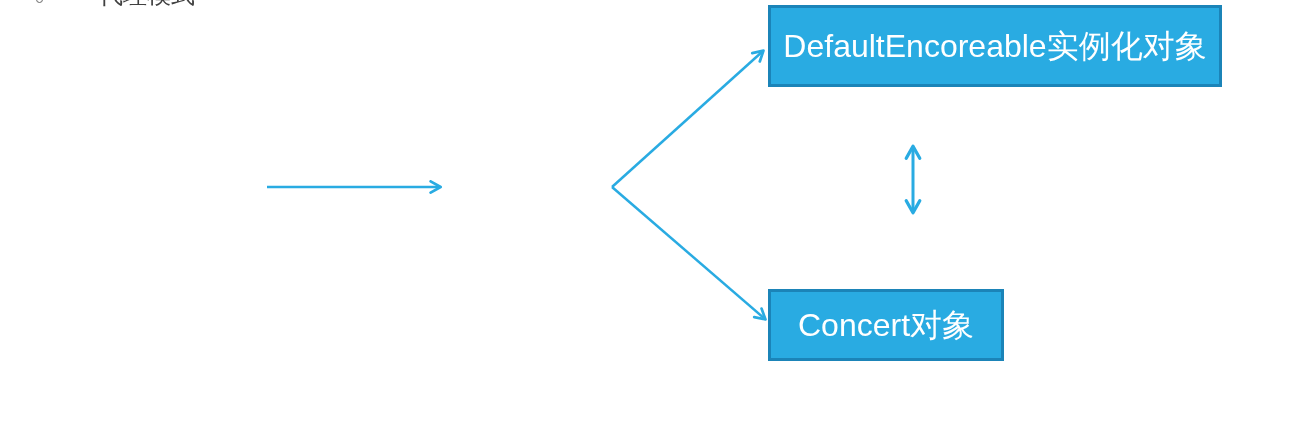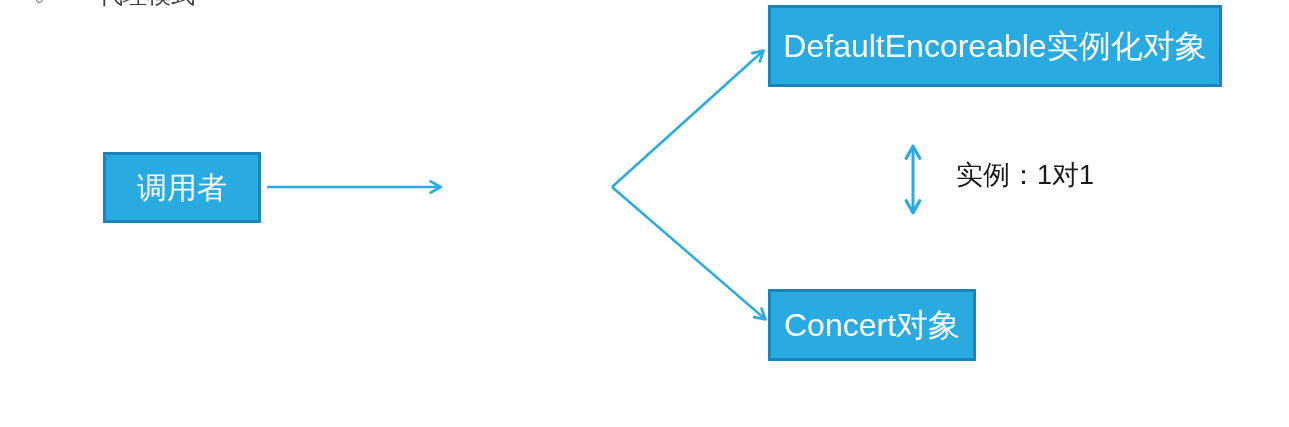--- a/index.html
+++ b/index.html
@@ -34,21 +34,21 @@
     display:flex;
     align-items:center;
     justify-content:center;
     text-align:center;
     white-space:nowrap;
     line-height:1;
   }
   .box-caller   {left:103px; top:152px; width:158px; height:71px; font-size:30px;}
   .box-proxy    {left:444px; top:153px; width:164px; height:70px; font-size:30px;}
   .box-default  {left:768px; top:5px;   width:454px; height:82px; font-size:32px;}
-  .box-concert  {left:768px; top:289px; width:208px; height:72px; font-size:32px;}
+  .box-concert  {left:768px; top:289px; width:236px; height:72px; font-size:32px;}
   .annotation{
     position:absolute;
     left:956px; top:161px;
     font-size:27px;
     color:var(--annotation-text);
     white-space:nowrap;
     line-height:1.1;
   }
   .heading-text{
     position:absolute;
@@ -79,28 +79,24 @@
       <marker id="ah" viewBox="0 0 12 12" refX="9.5" refY="6" markerWidth="6" markerHeight="6" orient="auto-start-reverse">
         <path d="M2,1.5 L10,6 L2,10.5" fill="none" stroke="#29ABE2" stroke-width="2.2" stroke-linecap="round" stroke-linejoin="round"></path>
       </marker>
     </defs>
     <line x1="267" y1="187" x2="440" y2="187" stroke="#29ABE2" stroke-width="2.5" marker-end="url(#ah)"></line>
     <line x1="612" y1="187" x2="763" y2="51" stroke="#29ABE2" stroke-width="2.5" marker-end="url(#ah)"></line>
     <line x1="612" y1="187" x2="765" y2="319" stroke="#29ABE2" stroke-width="2.5" marker-end="url(#ah)"></line>
     <line x1="913" y1="212" x2="913" y2="147" stroke="#29ABE2" stroke-width="3" marker-end="url(#ah)" marker-start="url(#ah)"></line>
   </svg>
 
-  <div class="box box-caller">
-    <span>调用者</span>
-  </div>
 
 
   <div class="box box-default">
     <span>DefaultEncoreable实例化对象</span>
   </div>
 
   <div class="box box-concert">
     <span>Concert对象</span>
   </div>
 
-  <div class="annotation">实例：1对1</div>
 
 </div>
 
 </body></html>

